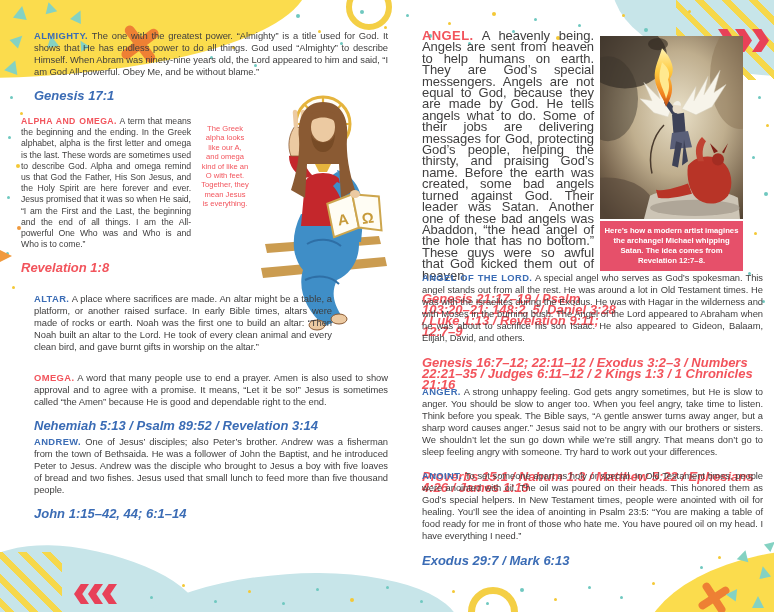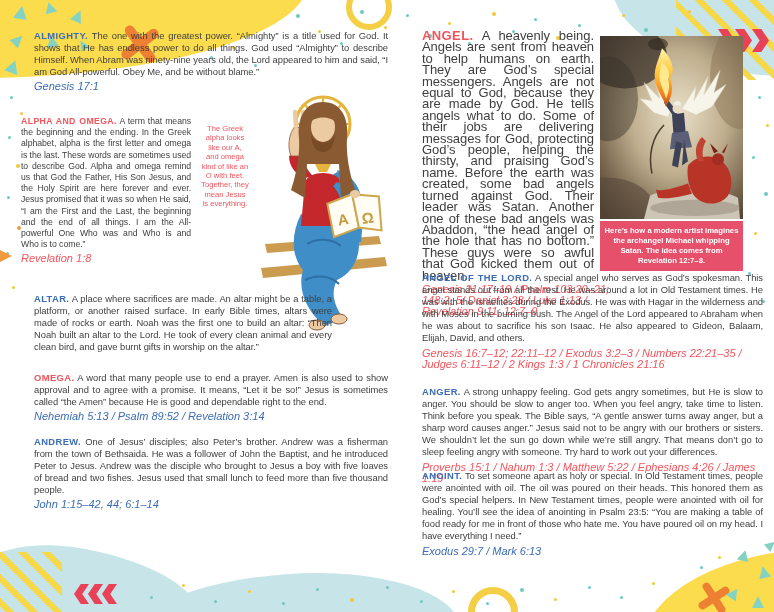--- a/index.html
+++ b/index.html
@@ -28,21 +28,21 @@
   .chev-r{width:17px;height:23px;clip-path:polygon(0 0,55% 0,100% 50%,55% 100%,0 100%,45% 50%);}
   .chev-l{width:15px;height:20px;clip-path:polygon(100% 0,45% 0,0 50%,45% 100%,100% 100%,55% 50%);}
   .dot{position:absolute;border-radius:50%;z-index:3;}
   .tri{position:absolute;width:0;height:0;z-index:3;}
   
   .entry{position:absolute;z-index:10;}
   .entry p.body{margin:0;text-align:justify;font-size:9.4px;line-height:12.1px;letter-spacing:-0.05px;}
   .term{font-weight:700;letter-spacing:0.4px;}
   .entry[data-color="blue"] .term{color:#3b6cb5;}
   .entry[data-color="coral"] .term{color:#f2545c;}
-  .refs{margin:3px 0 0;font-weight:400;font-style:italic;font-size:11px;line-height:11px;}
+  .refs{margin:12px 0 0;font-weight:700;font-style:italic;font-size:13px;line-height:11px;}
   .refs[data-color="blue"]{color:#3b6cb5;}
   .refs[data-color="coral"]{color:#f2545c;}
   .entry-alpha p.body{font-size:8.7px;line-height:11.2px;}
   .entry-angel p.body{font-size:13px;line-height:11.4px;}
   .entry-angel .refs{width:196px;}
   .alpha-note{position:absolute;left:201px;top:124px;width:48px;z-index:10;color:#f2545c;
     font-weight:400;font-size:7.6px;line-height:9.4px;text-align:center;}
   .jesus{position:absolute;left:247px;top:94px;width:148px;height:238px;z-index:9;}
   .painting{position:absolute;left:600px;top:36px;width:143px;height:183px;z-index:10;}
   .img-caption{position:absolute;left:600px;top:221px;width:143px;z-index:10;background:#e6506a;color:#ffffff;

